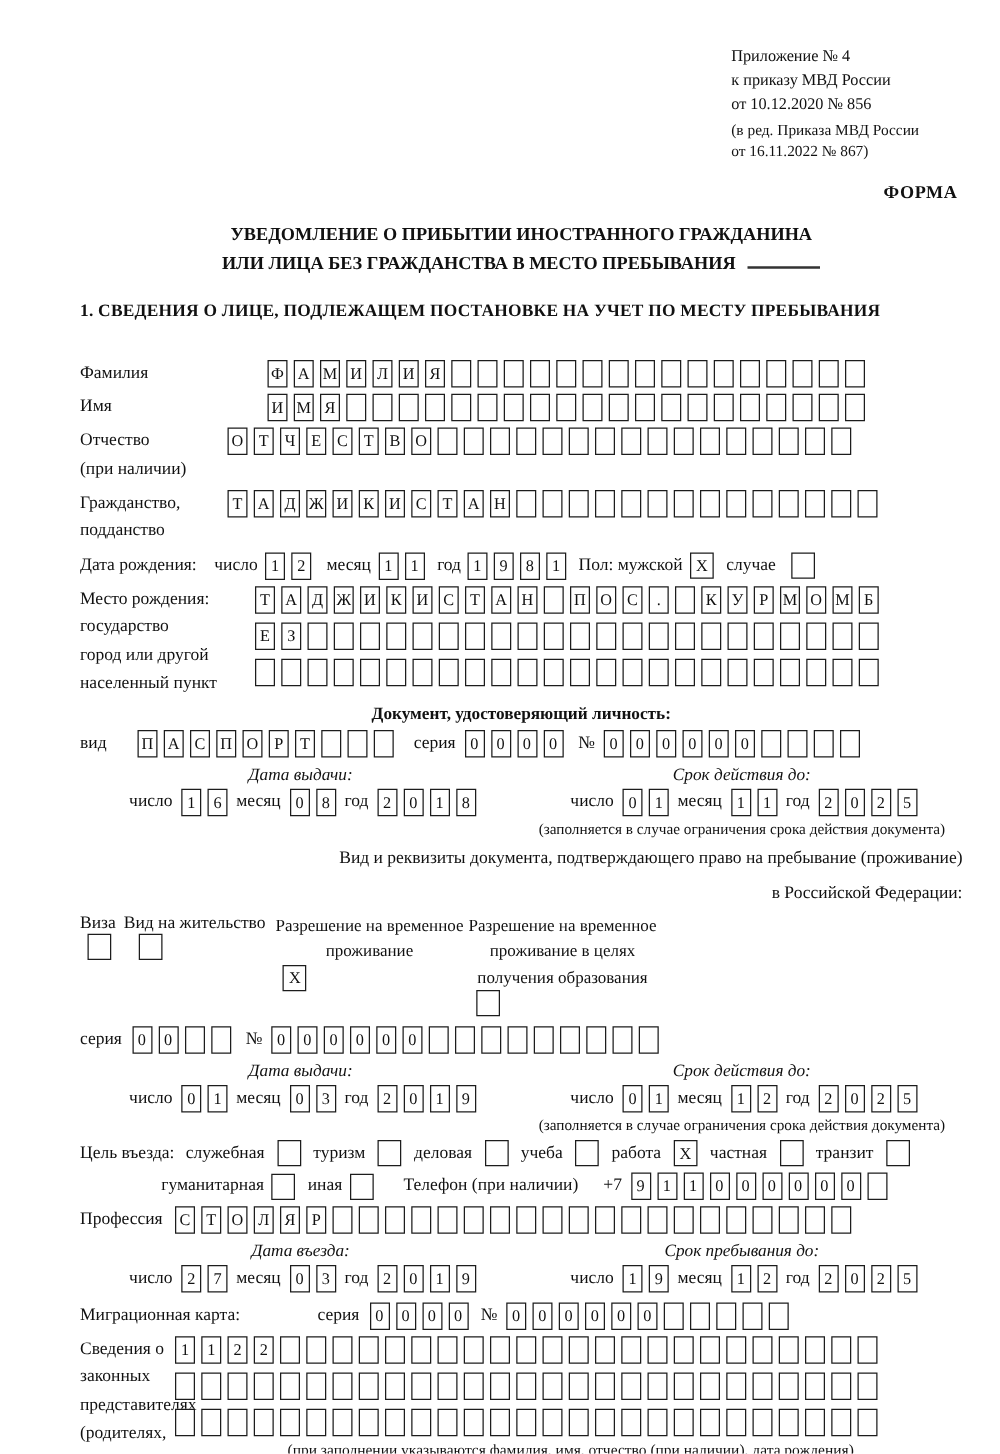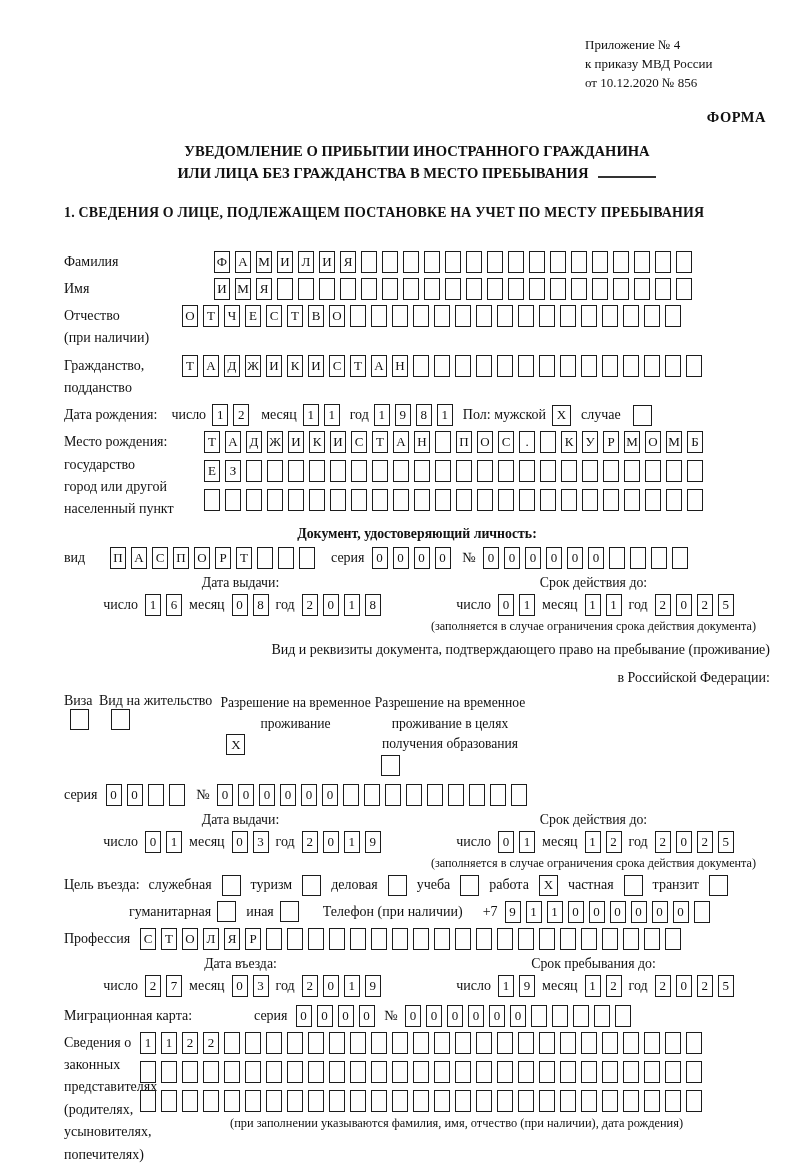--- a/index.html
+++ b/index.html
@@ -29,41 +29,45 @@
     width: 16px; height: 22px; border: 1.6px solid #1c1c1c;
     display: inline-flex; align-items: center; justify-content: center;
     font-size: 13px; flex: none; background: #fff; font-family: "Liberation Serif", serif;
   }
   .chk { width: 19px; height: 21px; margin-left: 6px; margin-right: 10px; }
   .stack { display: flex; flex-direction: column; gap: 7px; }
 
   .center-bold { text-align: center; font-weight: bold; font-size: 13.8px; margin: 4px 0 5px; }
   .twocol { display: flex; margin-top: 6px; }
   .twocol .col { width: 50%; }
-  .dt-title { text-align: center; font-size: 13.8px; margin-bottom: 3px; }
+  .dt-title { text-align: center; font-size: 13.8px; margin-bottom: 3px; font-style: italic; }
   .dt-row { display: flex; align-items: center; justify-content: center; gap: 4px; }
   .dt-row .t { margin: 0 3px; }
   .note { font-size: 12.2px; text-align: center; margin-top: 3px; }
 
   .opt { display: flex; align-items: flex-start; flex-direction: column; }
   .opt .txt { text-align: center; line-height: 1.5; font-size: 13.6px; }
   .purp .lbl { margin-right: 4px; }
   .rep-note { font-size: 12.4px; margin-top: 4px; margin-left: 90px; }
   .mt8 { margin-top: 8px; } .mt4 { margin-top: 4px; }
   .intro { font-size: 14px; line-height: 1.7; margin-top: 4px; text-align: right; }
 </style>
 </head>
 <body>
 
 <div class="page">
 
   <div class="hdr">
     <div>Приложение № 4</div>
     <div>к приказу МВД России</div>
     <div>от 10.12.2020 № 856</div>
+    <div class="small">
+      <div>(в ред. Приказа МВД России</div>
+      <div>от 16.11.2022 № 867)</div>
+    </div>
   </div>
 
   <div class="forma">ФОРМА</div>
 
   <div class="title">
     <div>УВЕДОМЛЕНИЕ О ПРИБЫТИИ ИНОСТРАННОГО ГРАЖДАНИНА</div>
     <div><span>ИЛИ ЛИЦА БЕЗ ГРАЖДАНСТВА В МЕСТО ПРЕБЫВАНИЯ</span><span class="uline"></span></div>
   </div>
 
   <div class="sec1">1. СВЕДЕНИЯ О ЛИЦЕ, ПОДЛЕЖАЩЕМ ПОСТАНОВКЕ НА УЧЕТ ПО МЕСТУ ПРЕБЫВАНИЯ</div>

